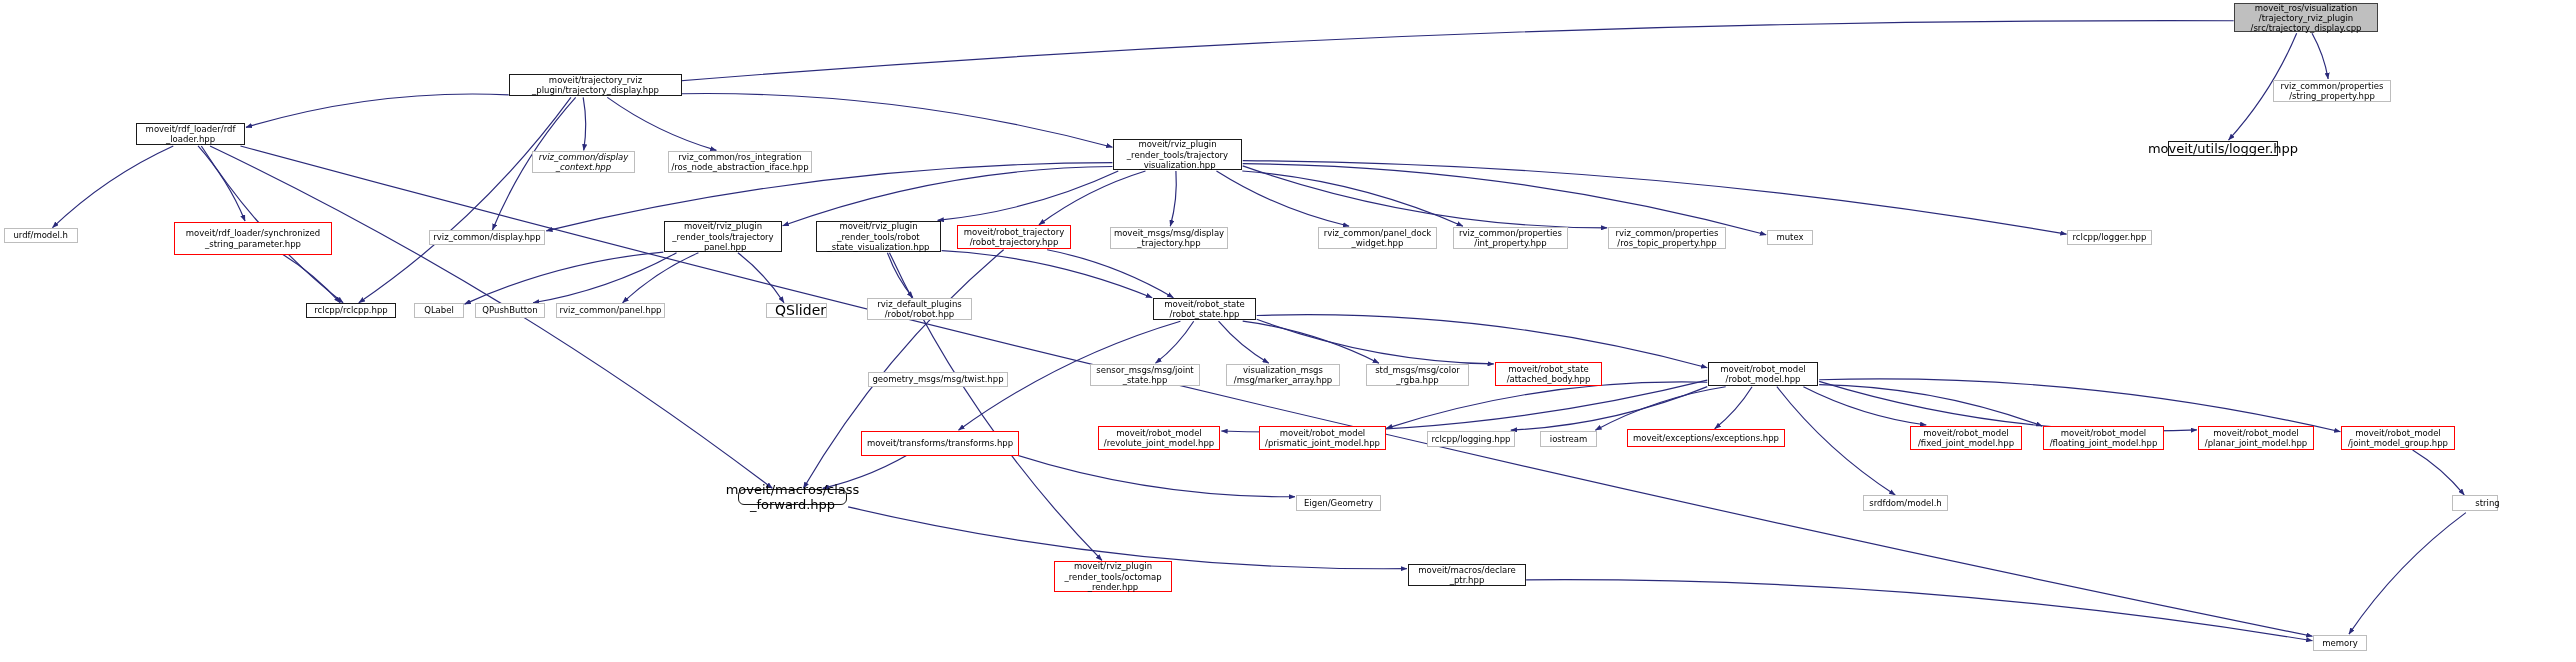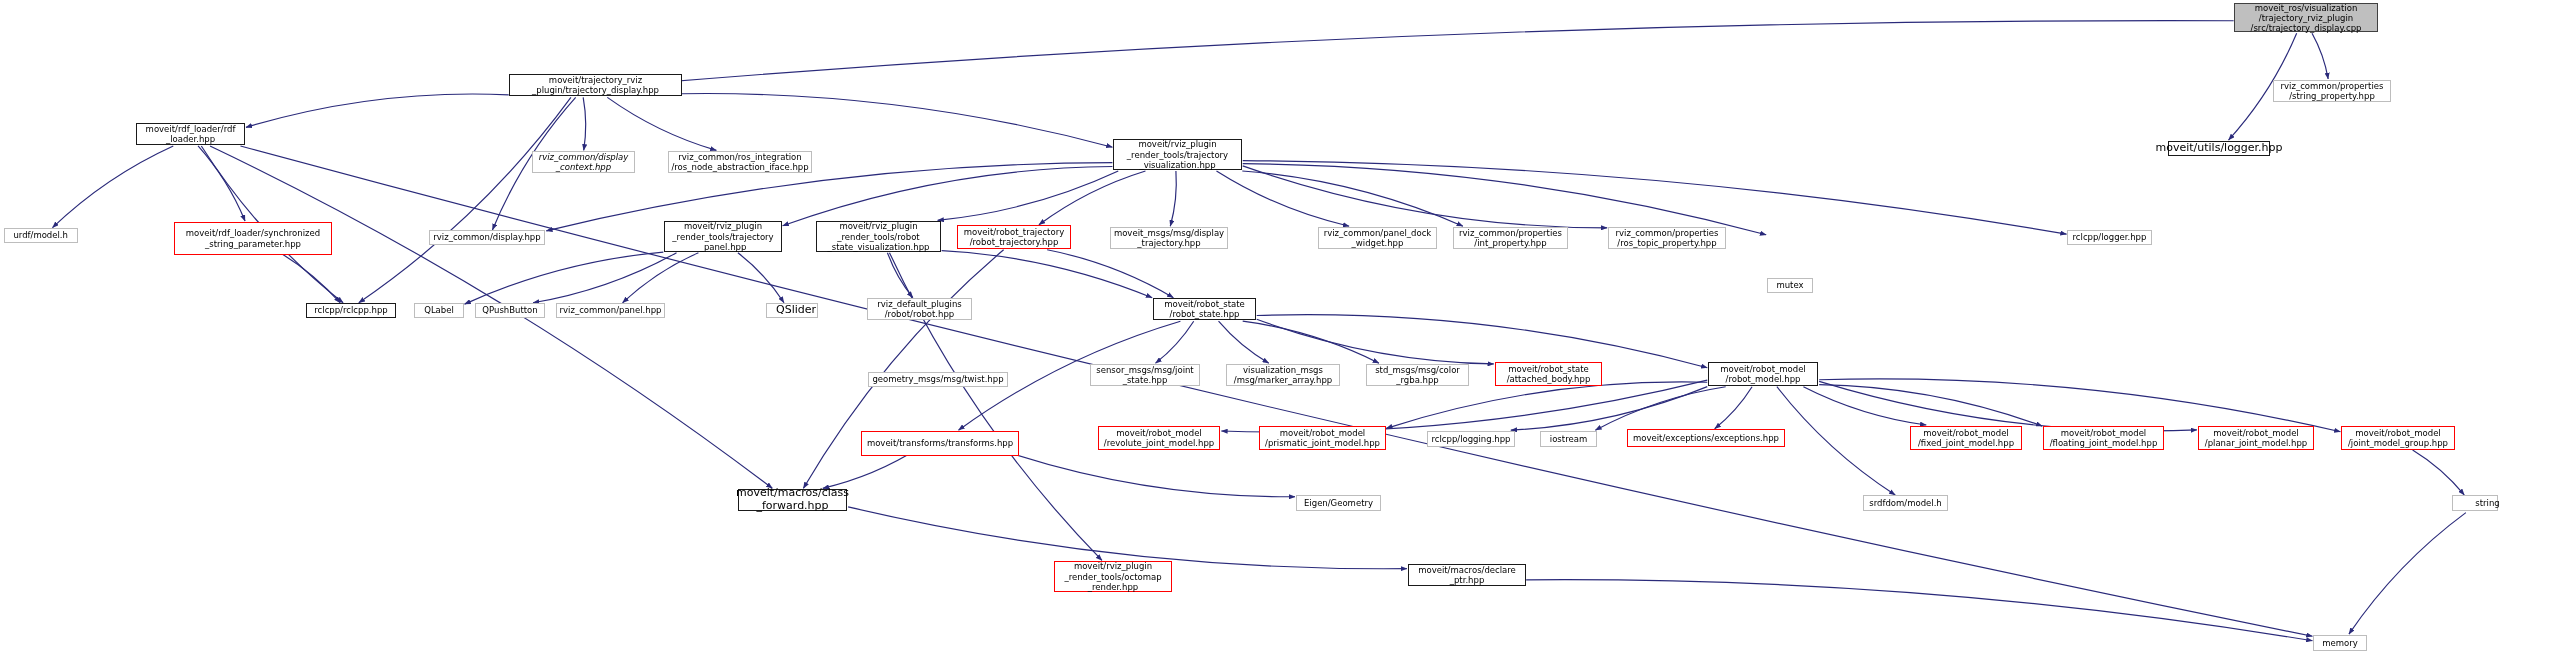--- a/index.html
+++ b/index.html
@@ -86,21 +86,21 @@
   <div id="nodes">
       <div class="node root" style="left: 2234px; top: 2.9px; width: 144px; height: 29.4px; font-size: 8.5px;">moveit_ros/visualization
 /trajectory_rviz_plugin
 /src/trajectory_display.cpp</div>
       <div class="node gray" style="left: 2273px; top: 80px; width: 118px; height: 22px; font-size: 8.5px;">rviz_common/properties
 /string_property.hpp</div>
       <div class="node black" style="left: 509px; top: 74px; width: 173px; height: 22px; font-size: 8.5px;">moveit/trajectory_rviz
 _plugin/trajectory_display.hpp</div>
       <div class="node black" style="left: 136px; top: 123px; width: 109px; height: 22px; font-size: 8.5px;">moveit/rdf_loader/rdf
 _loader.hpp</div>
-      <div class="node black" style="left: 2168px; top: 141px; width: 102px; height: 14.7px; font-size: 11px;">moveit/utils/logger.hpp</div>
+      <div class="node black" style="left: 2168px; top: 141px; width: 110px; height: 14.7px; font-size: 13px;">moveit/utils/logger.hpp</div>
       <div class="node gray" style="left: 532px; top: 151px; width: 103px; height: 22px; font-size: 8.5px; font-style: italic;">rviz_common/display
 _context.hpp</div>
       <div class="node gray" style="left: 668px; top: 151px; width: 144px; height: 22px; font-size: 8.5px;">rviz_common/ros_integration
 /ros_node_abstraction_iface.hpp</div>
       <div class="node black" style="left: 1113px; top: 139px; width: 129px; height: 31px; font-size: 8.5px;">moveit/rviz_plugin
 _render_tools/trajectory
 _visualization.hpp</div>
       <div class="node gray" style="left: 3.7px; top: 228px; width: 74px; height: 14.7px; font-size: 8.5px;">urdf/model.h</div>
       <div class="node red" style="left: 174px; top: 222px; width: 158px; height: 33px; font-size: 8.5px;">moveit/rdf_loader/synchronized
 _string_parameter.hpp</div>
@@ -114,27 +114,27 @@
       <div class="node red" style="left: 957px; top: 225px; width: 114px; height: 23.6px; font-size: 8.5px;">moveit/robot_trajectory
 /robot_trajectory.hpp</div>
       <div class="node gray" style="left: 1110px; top: 227px; width: 118px; height: 22px; font-size: 8.5px;">moveit_msgs/msg/display
 _trajectory.hpp</div>
       <div class="node gray" style="left: 1318px; top: 227px; width: 119px; height: 22px; font-size: 8.5px;">rviz_common/panel_dock
 _widget.hpp</div>
       <div class="node gray" style="left: 1453px; top: 227px; width: 115px; height: 22px; font-size: 8.5px;">rviz_common/properties
 /int_property.hpp</div>
       <div class="node gray" style="left: 1608px; top: 227px; width: 118px; height: 22px; font-size: 8.5px;">rviz_common/properties
 /ros_topic_property.hpp</div>
-      <div class="node gray" style="left: 1767px; top: 230px; width: 46px; height: 14.7px; font-size: 8.5px; margin-top: 48px;">mutex</div>
+      <div class="node gray" style="left: 1767px; top: 230px; width: 46px; height: 14.7px; font-size: 8.5px;">mutex</div>
       <div class="node gray" style="left: 2067px; top: 230px; width: 85px; height: 14.7px; font-size: 8.5px;">rclcpp/logger.hpp</div>
       <div class="node black" style="left: 306px; top: 303px; width: 90px; height: 14.7px; font-size: 8.5px;">rclcpp/rclcpp.hpp</div>
       <div class="node gray" style="left: 414px; top: 303px; width: 50px; height: 14.7px; font-size: 8.5px;">QLabel</div>
       <div class="node gray" style="left: 475px; top: 303px; width: 70px; height: 14.7px; font-size: 8.5px;">QPushButton</div>
       <div class="node gray" style="left: 556px; top: 303px; width: 109px; height: 14.7px; font-size: 8.5px;">rviz_common/panel.hpp</div>
-      <div class="node gray" style="left: 766px; top: 303px; width: 52px; height: 14.7px; font-size: 11px; padding-left: 11px;">QSlider</div>
+      <div class="node gray" style="left: 766px; top: 303px; width: 61px; height: 14.7px; font-size: 14px; padding-left: 11px;">QSlider</div>
       <div class="node gray" style="left: 867px; top: 298px; width: 105px; height: 22px; font-size: 8.5px;">rviz_default_plugins
 /robot/robot.hpp</div>
       <div class="node black" style="left: 1153px; top: 298px; width: 103px; height: 22px; font-size: 8.5px;">moveit/robot_state
 /robot_state.hpp</div>
       <div class="node gray" style="left: 868px; top: 372px; width: 140px; height: 14.7px; font-size: 8.5px;">geometry_msgs/msg/twist.hpp</div>
       <div class="node gray" style="left: 1090px; top: 364px; width: 110px; height: 22px; font-size: 8.5px;">sensor_msgs/msg/joint
 _state.hpp</div>
       <div class="node gray" style="left: 1226px; top: 364px; width: 114px; height: 22px; font-size: 8.5px;">visualization_msgs
 /msg/marker_array.hpp</div>
       <div class="node gray" style="left: 1366px; top: 364px; width: 103px; height: 22px; font-size: 8.5px;">std_msgs/msg/color
@@ -153,21 +153,21 @@
       <div class="node red" style="left: 1627px; top: 429px; width: 158px; height: 17.7px; font-size: 8.5px;">moveit/exceptions/exceptions.hpp</div>
       <div class="node red" style="left: 1910px; top: 426px; width: 112px; height: 23.6px; font-size: 8.5px;">moveit/robot_model
 /fixed_joint_model.hpp</div>
       <div class="node red" style="left: 2043px; top: 426px; width: 121px; height: 23.6px; font-size: 8.5px;">moveit/robot_model
 /floating_joint_model.hpp</div>
       <div class="node red" style="left: 2198px; top: 426px; width: 116px; height: 23.6px; font-size: 8.5px;">moveit/robot_model
 /planar_joint_model.hpp</div>
       <div class="node red" style="left: 2341px; top: 426px; width: 114px; height: 23.6px; font-size: 8.5px;">moveit/robot_model
 /joint_model_group.hpp</div>
       <div class="node gray" style="left: 2452px; top: 495px; width: 46px; height: 16px; font-size: 8.5px; padding-left: 28px;">string</div>
-      <div class="node black" style="left: 738px; top: 489px; width: 109px; height: 22px; font-size: 11px;">moveit/macros/class
+      <div class="node black" style="left: 738px; top: 489px; width: 109px; height: 16px; font-size: 13px; border-radius: 6px;">moveit/macros/class
 _forward.hpp</div>
       <div class="node gray" style="left: 1296px; top: 495px; width: 85px; height: 16px; font-size: 8.5px;">Eigen/Geometry</div>
       <div class="node gray" style="left: 1863px; top: 495px; width: 85px; height: 16px; font-size: 8.5px;">srdfdom/model.h</div>
       <div class="node red" style="left: 1054px; top: 561px; width: 118px; height: 31px; font-size: 8.5px;">moveit/rviz_plugin
 _render_tools/octomap
 _render.hpp</div>
       <div class="node black" style="left: 1408px; top: 564px; width: 118px; height: 22px; font-size: 8.5px;">moveit/macros/declare
 _ptr.hpp</div>
       <div class="node gray" style="left: 2313px; top: 635px; width: 54px; height: 16px; font-size: 8.5px;">memory</div>
     </div>

